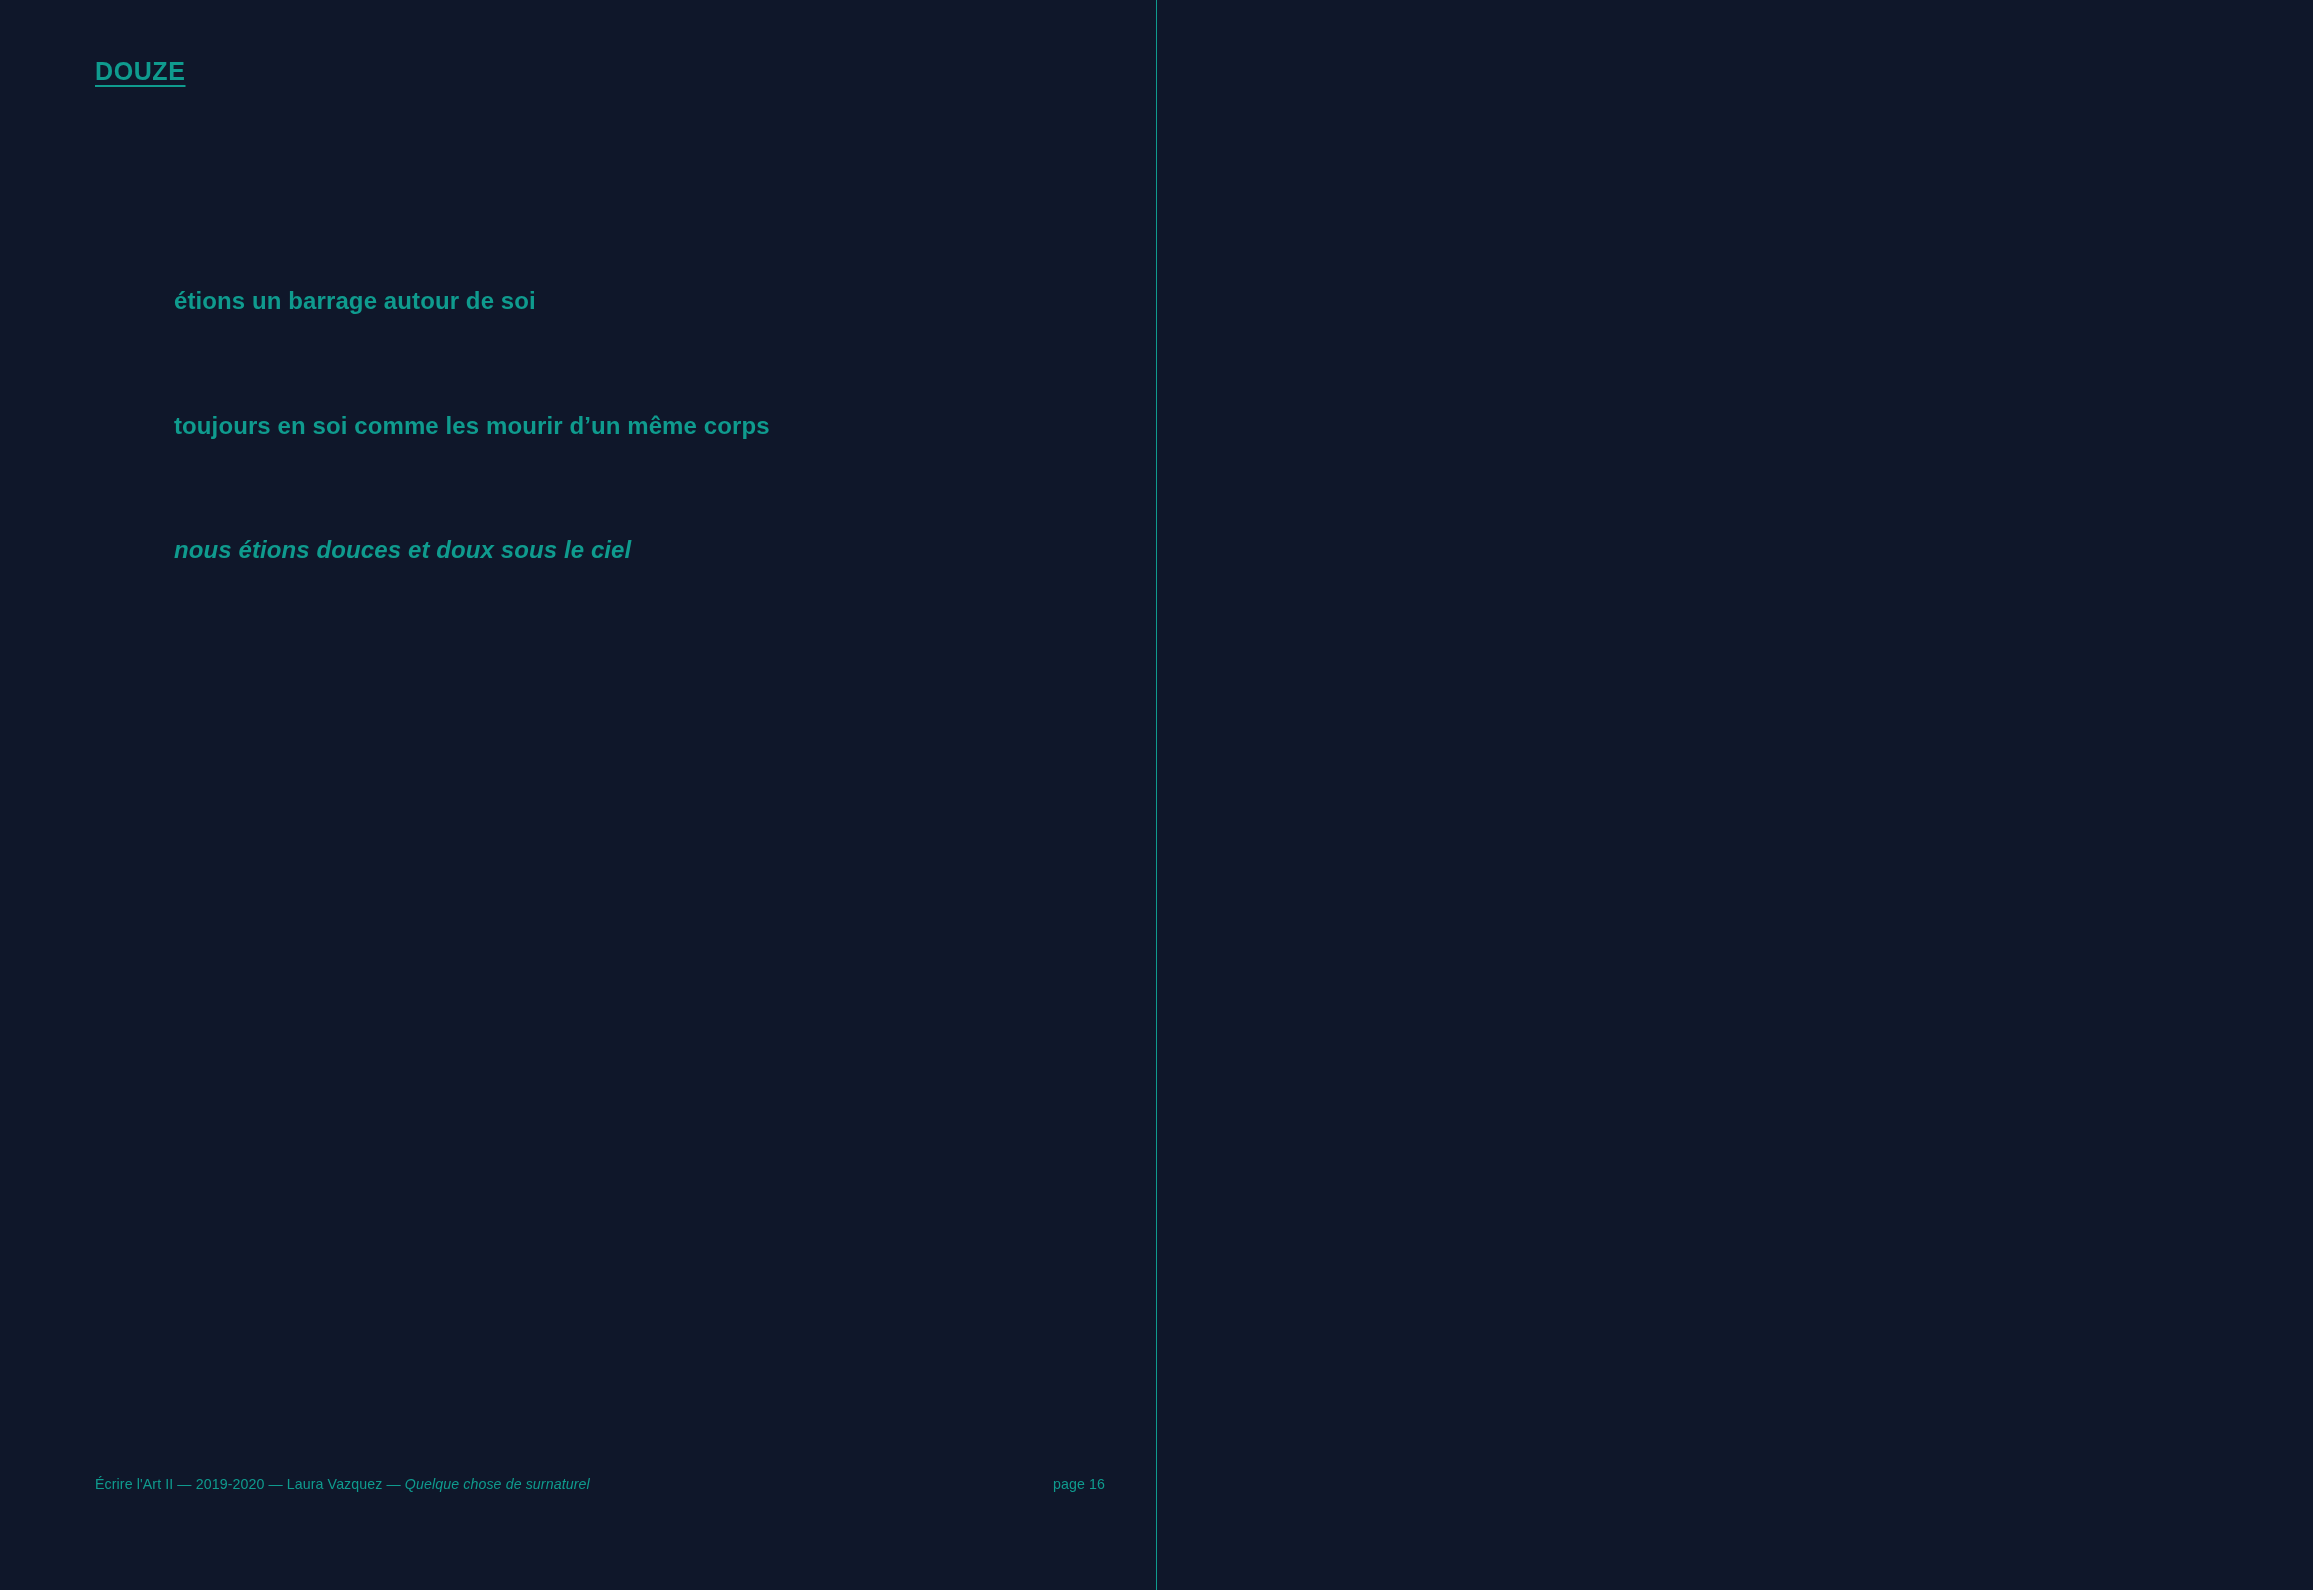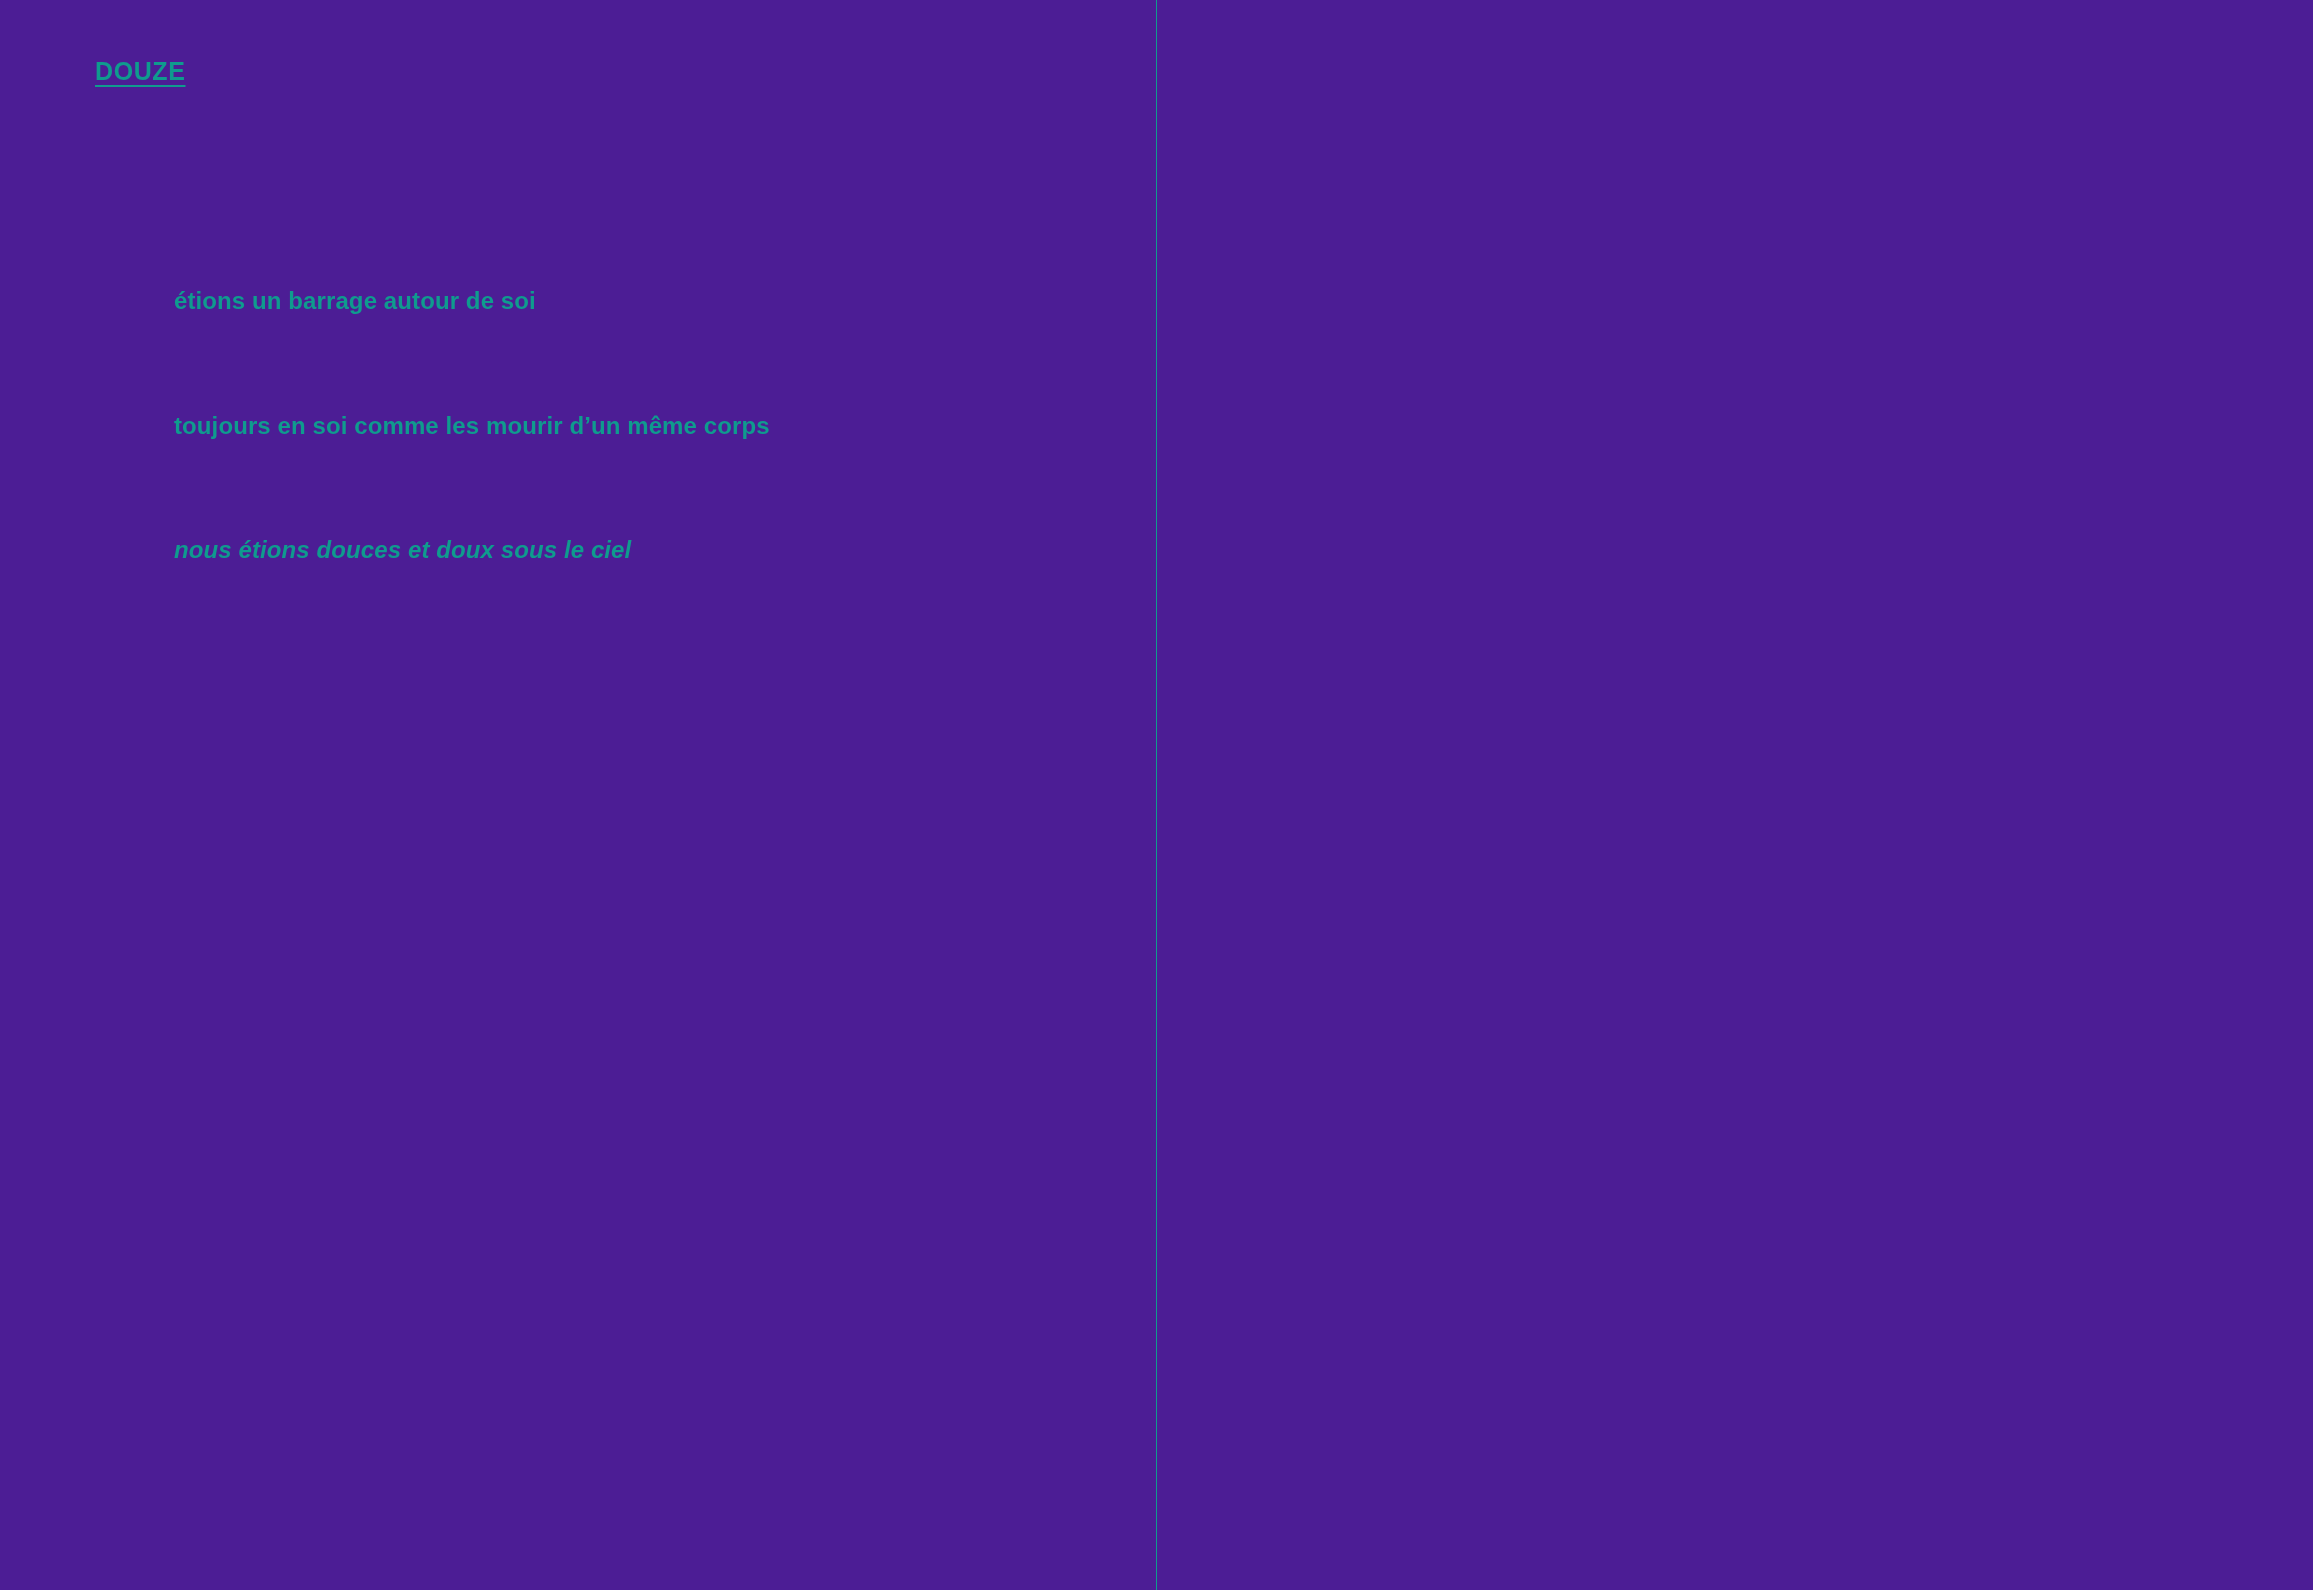--- a/index.html
+++ b/index.html
@@ -17,21 +17,21 @@
   .spread {
     display: flex;
     width: 2313px;
     height: 1591px;
     position: relative;
   }
   .page {
     position: relative;
     width: 1157px;
     height: 1591px;
-    background: #4c1d95;
+    background: #0f172a;
     box-sizing: border-box;
   }
   .page.left {
     border-right: 1.8px solid #0f9b8e;
   }
   .page-heading {
     position: absolute;
     top: 57px;
     font-size: 25px;
     font-weight: bold;
@@ -103,20 +103,24 @@
         <div class="line">étions un barrage autour de soi</div>
       </div>
       <div class="stanza">
         <div class="line">toujours en soi comme les mourir d’un même corps</div>
       </div>
       <div class="stanza">
         <div class="line">nous étions douces et doux sous le ciel</div>
       </div>
     </div>
 
+    <div class="footer">
+      <div class="footer-note"><span>Écrire l'Art II — 2019-2020 — Laura Vazquez — </span><span class="italic">Quelque chose de surnaturel</span></div>
+      <div class="footer-page">page 16</div>
+    </div>
   </div>
 
   <div class="page right">
     
 
     
 
     
   </div>
 

